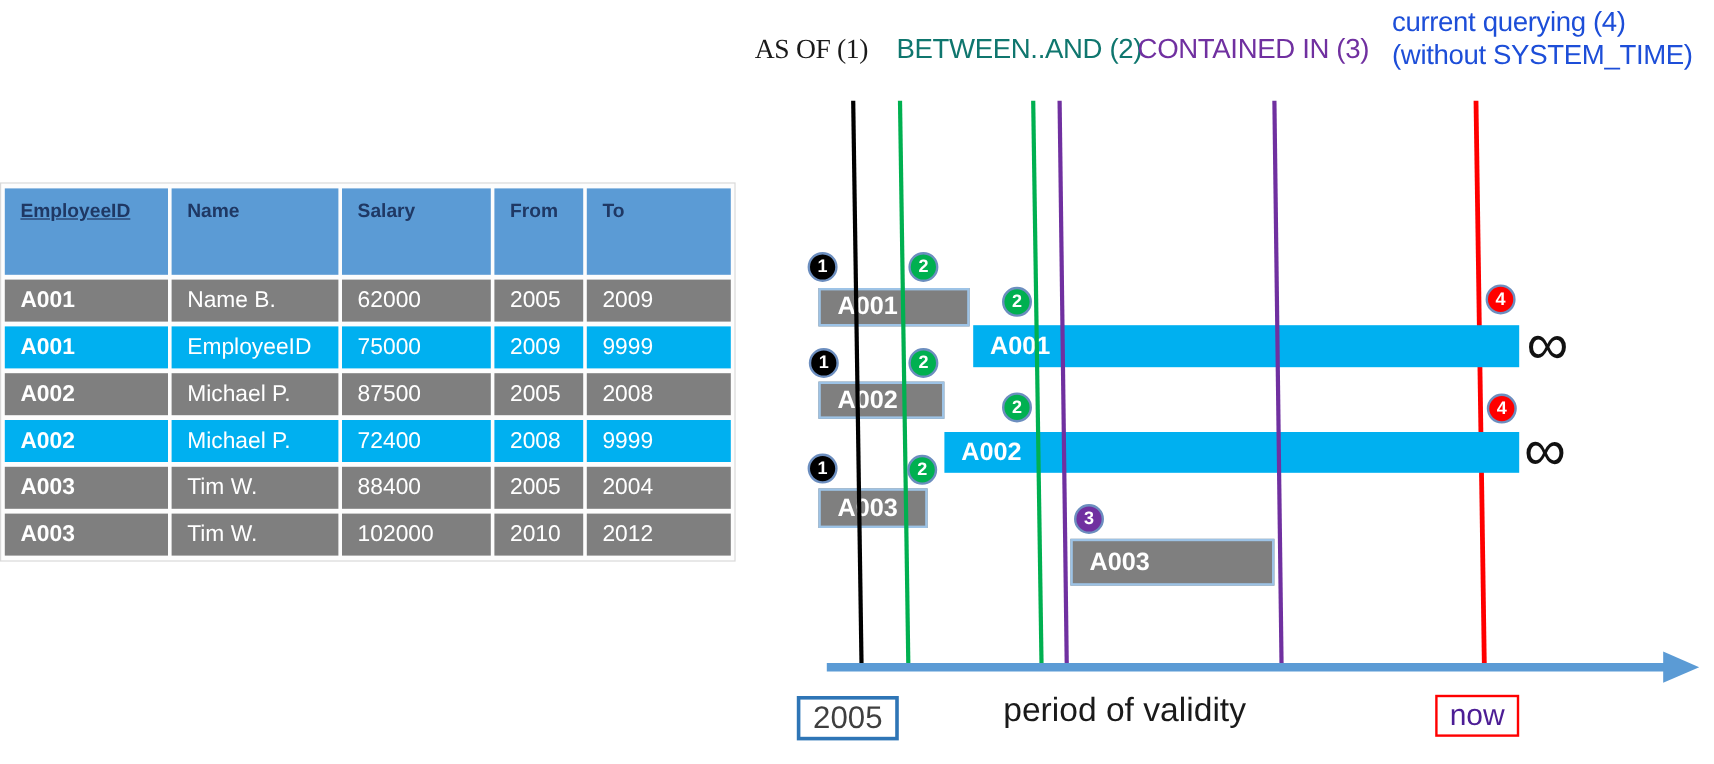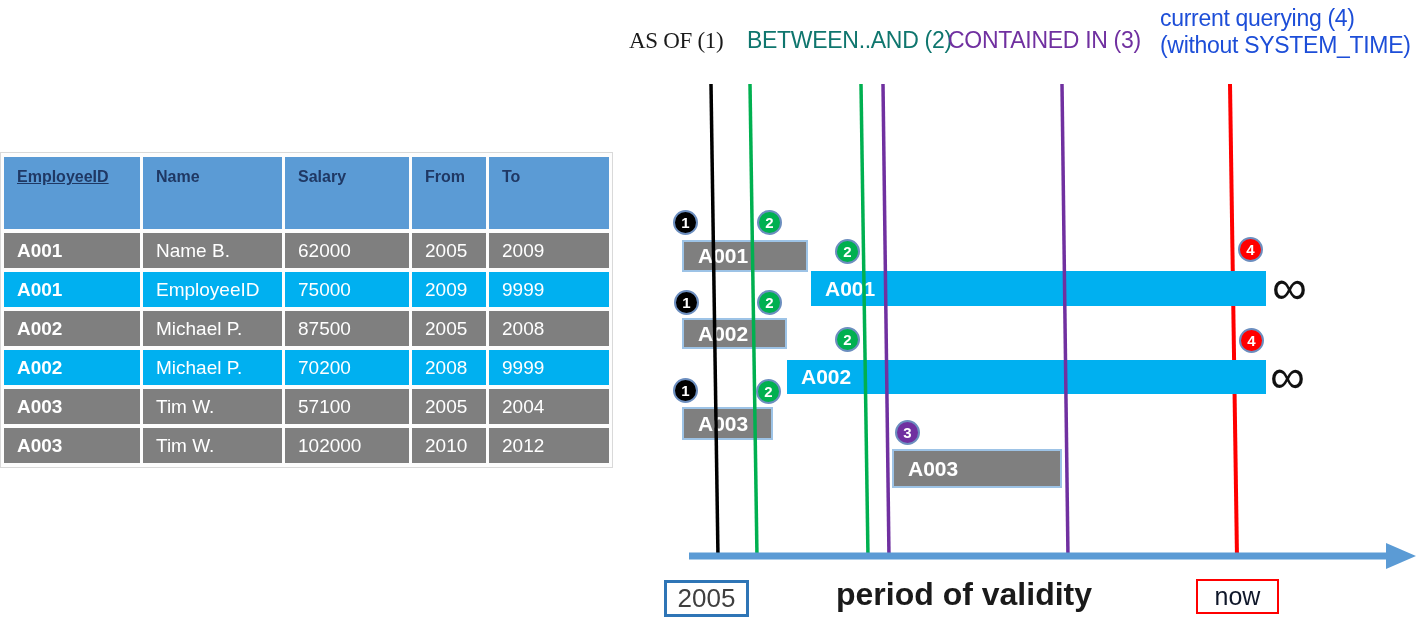--- a/index.html
+++ b/index.html
@@ -124,36 +124,36 @@
     font-size: 26px;
     font-weight: 300;
     display: flex;
     align-items: center;
     justify-content: center;
     z-index: 4;
   }
   .now-box {
     position: absolute;
     left: 1196px; top: 579px;
-    width: 83px; height: 35px;
+    width: 70px; height: 35px;
     border: 2px solid #FF0000;
     background: #ffffff;
-    color: #0f172a;
+    color: #4c1d95;
     font-size: 25px;
     font-weight: 300;
     display: flex;
     align-items: center;
     justify-content: center;
     z-index: 4;
   }
   .axis-label {
     position: absolute;
     left: 836px; top: 576px;
-    font-size: 32px;
-    font-weight: 700;
+    font-size: 28px;
+    font-weight: 400;
     color: #1a1a1a;
     white-space: nowrap;
     z-index: 4;
   }
 </style>
 </head>
 <body>
 
 <div class="canvas">
 
@@ -192,28 +192,28 @@
       <tr>
         <td class="idcol">A002</td>
         <td>Michael P.</td>
         <td>87500</td>
         <td>2005</td>
         <td>2008</td>
       </tr>
       <tr class="hl">
         <td class="idcol">A002</td>
         <td>Michael P.</td>
-        <td>70200</td>
+        <td>72400</td>
         <td>2008</td>
         <td>9999</td>
       </tr>
       <tr>
         <td class="idcol">A003</td>
         <td>Tim W.</td>
-        <td>57100</td>
+        <td>88400</td>
         <td>2005</td>
         <td>2004</td>
       </tr>
       <tr>
         <td class="idcol">A003</td>
         <td>Tim W.</td>
         <td>102000</td>
         <td>2010</td>
         <td>2012</td>
       </tr>

